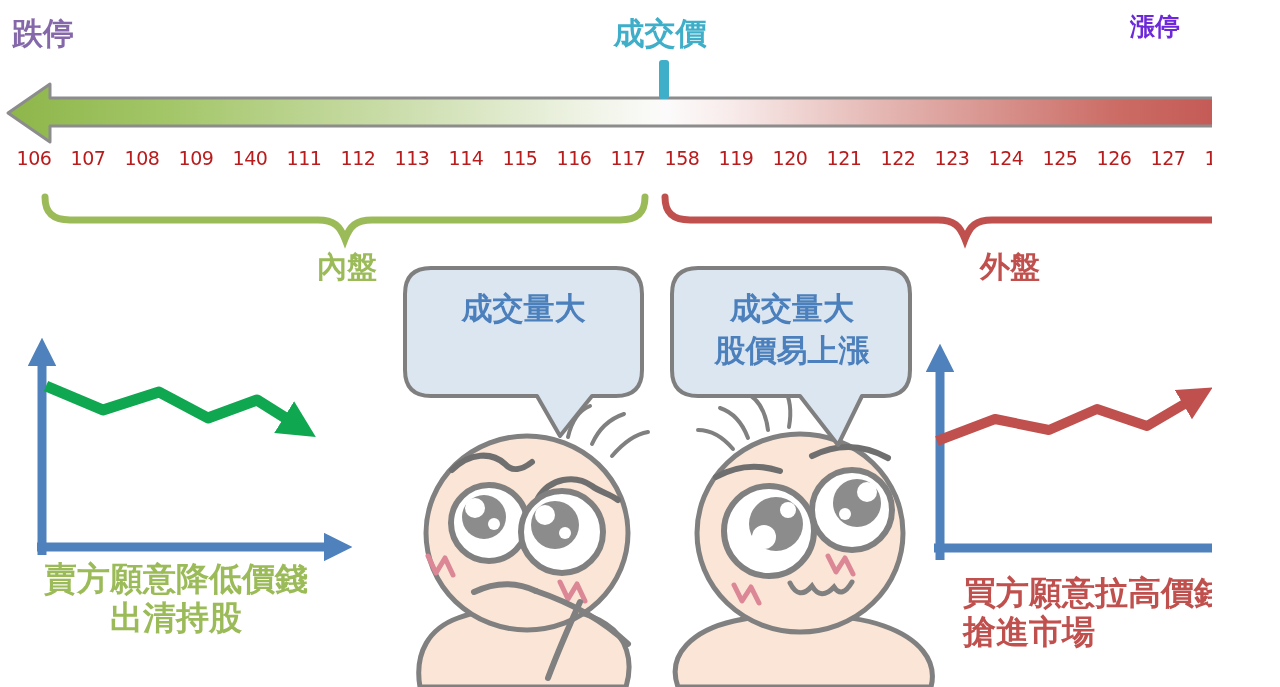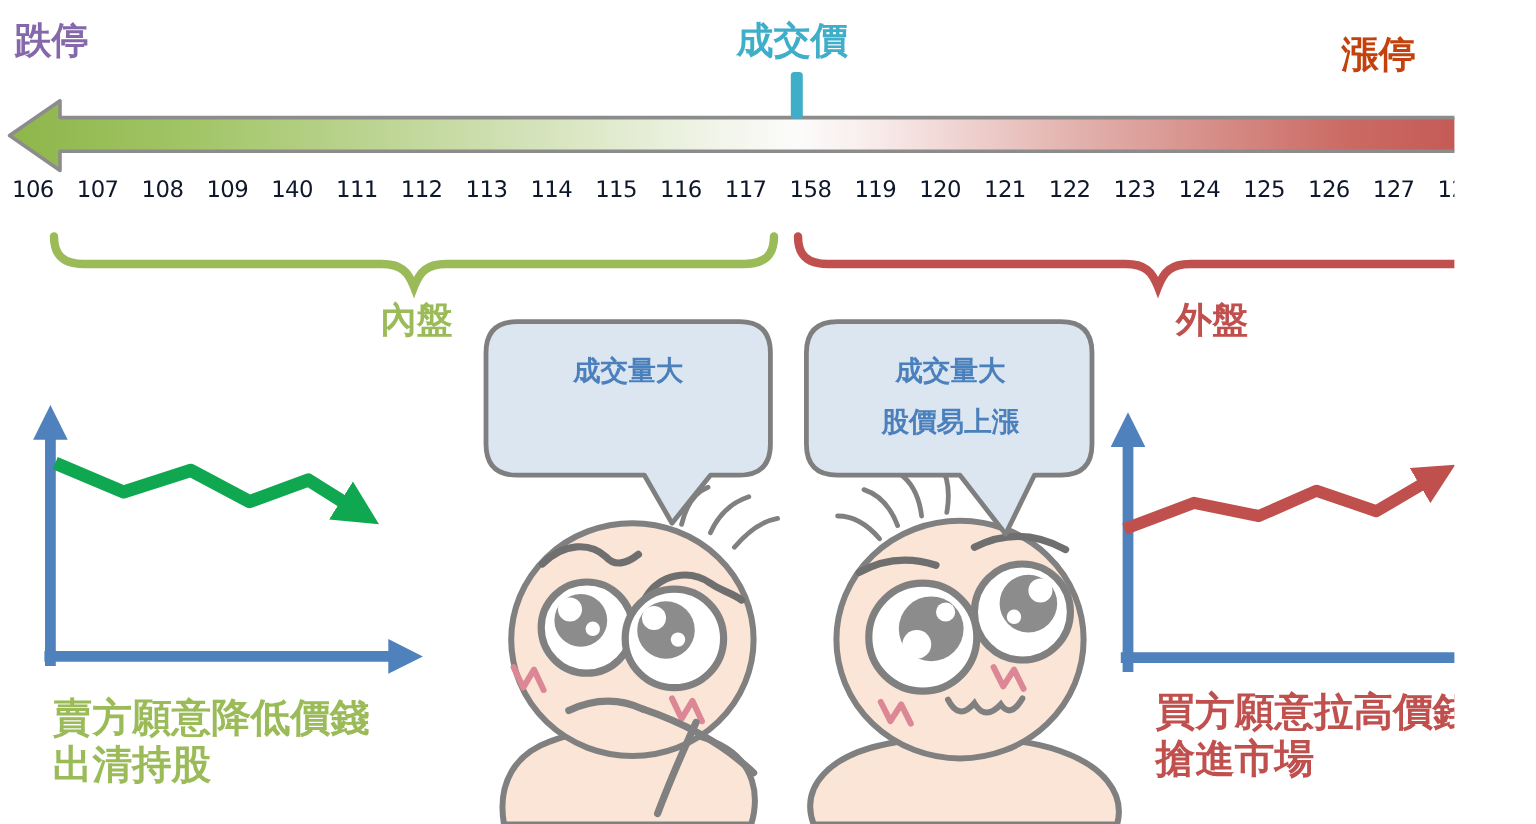--- a/index.html
+++ b/index.html
@@ -4,37 +4,37 @@
 <style>
   html,body{margin:0;padding:0;background:#fff;}
   .canvas{
     position:relative;width:1212px;height:687px;overflow:hidden;background:#fff;
     font-family:"Liberation Sans","DejaVu Sans",sans-serif;
   }
   .art{position:absolute;left:0;top:0;z-index:1;}
   .txt{position:absolute;z-index:2;font-weight:bold;white-space:nowrap;}
   .limit-down{left:12px;top:13px;font-size:31px;color:#8568A9;}
   .deal-price{left:535px;top:13px;width:250px;text-align:center;font-size:31px;color:#3FAEC9;}
-  .limit-up{right:32px;top:25px;font-size:31px;color:#c2410c;}
+  .limit-up{right:32px;top:10px;font-size:25px;color:#6d28d9;}
   .ticks{
     position:absolute;z-index:2;left:10px;top:147px;width:1236px;
     display:flex;justify-content:space-between;
   }
   .ticks span{
-    display:inline-block;width:48px;
-    font-size:19px;font-weight:normal;color:#0f172a;
+    display:inline-block;width:48px;text-align:center;
+    font-size:19px;font-weight:normal;color:#b91c1c;
     font-family:"DejaVu Sans","Liberation Sans",sans-serif;letter-spacing:-0.5px;
   }
   .inner-label{left:272px;top:247px;width:150px;text-align:center;font-size:30px;color:#9BBB59;}
   .outer-label{left:890px;top:247px;width:150px;text-align:right;font-size:30px;color:#C0504D;}
-  .bubble-text{font-size:23px;line-height:42px;color:#4C80BC;text-align:center;}
+  .bubble-text{font-size:31px;line-height:42px;color:#4C80BC;text-align:center;}
   .bubble-text-left{left:407px;top:288px;width:233px;}
   .bubble-text-right{left:674px;top:288px;width:236px;}
   .caption{font-size:33px;line-height:39px;}
-  .caption-seller{left:44px;top:578px;color:#9BBB59;}
+  .caption-seller{left:44px;top:559px;color:#9BBB59;text-align:center;}
   .caption-buyer{left:963px;top:573px;color:#C0504D;}
 </style>
 </head>
 <body>
 
 <div class="canvas">
 
   <svg class="art" width="1280" height="687" viewBox="0 0 1280 687">
     <defs>
       <linearGradient id="scaleGrad" x1="0" y1="0" x2="1" y2="0">

